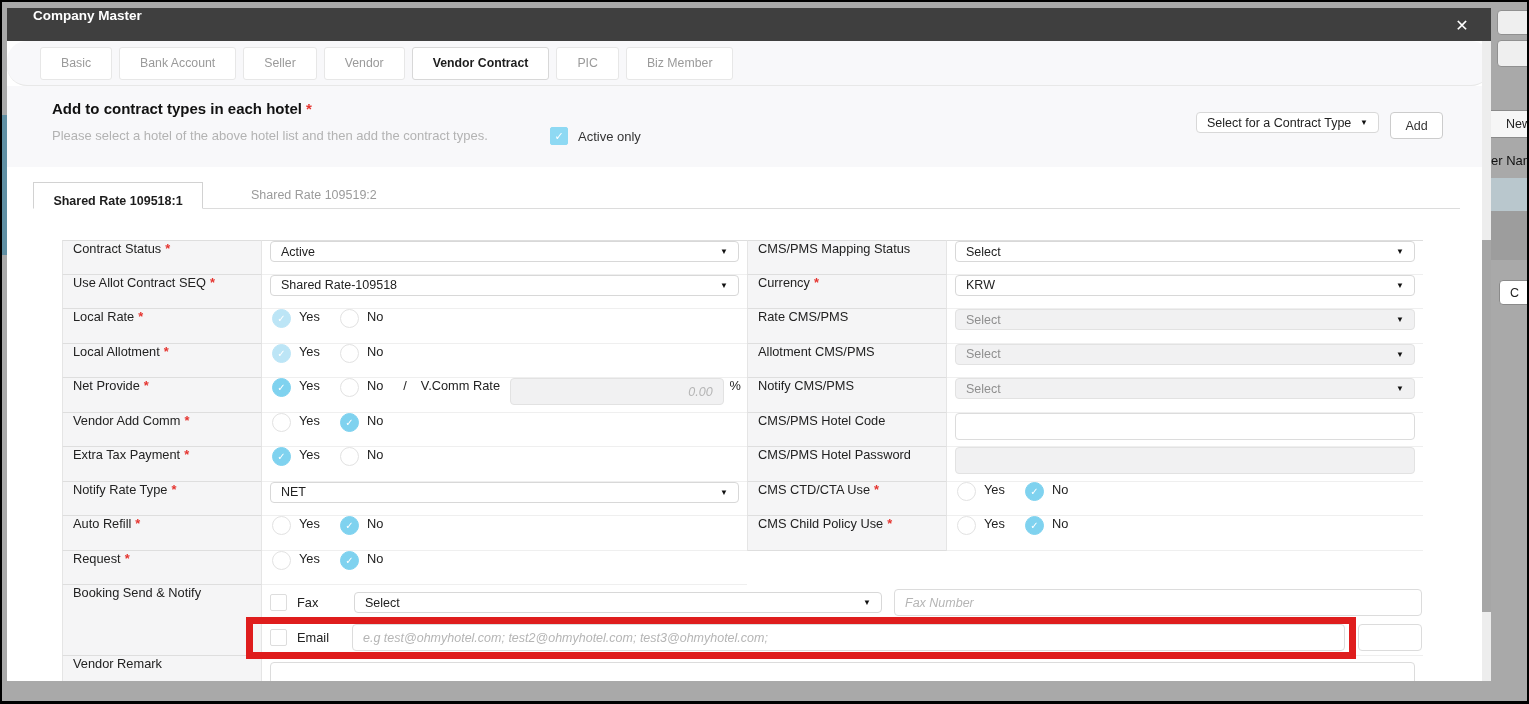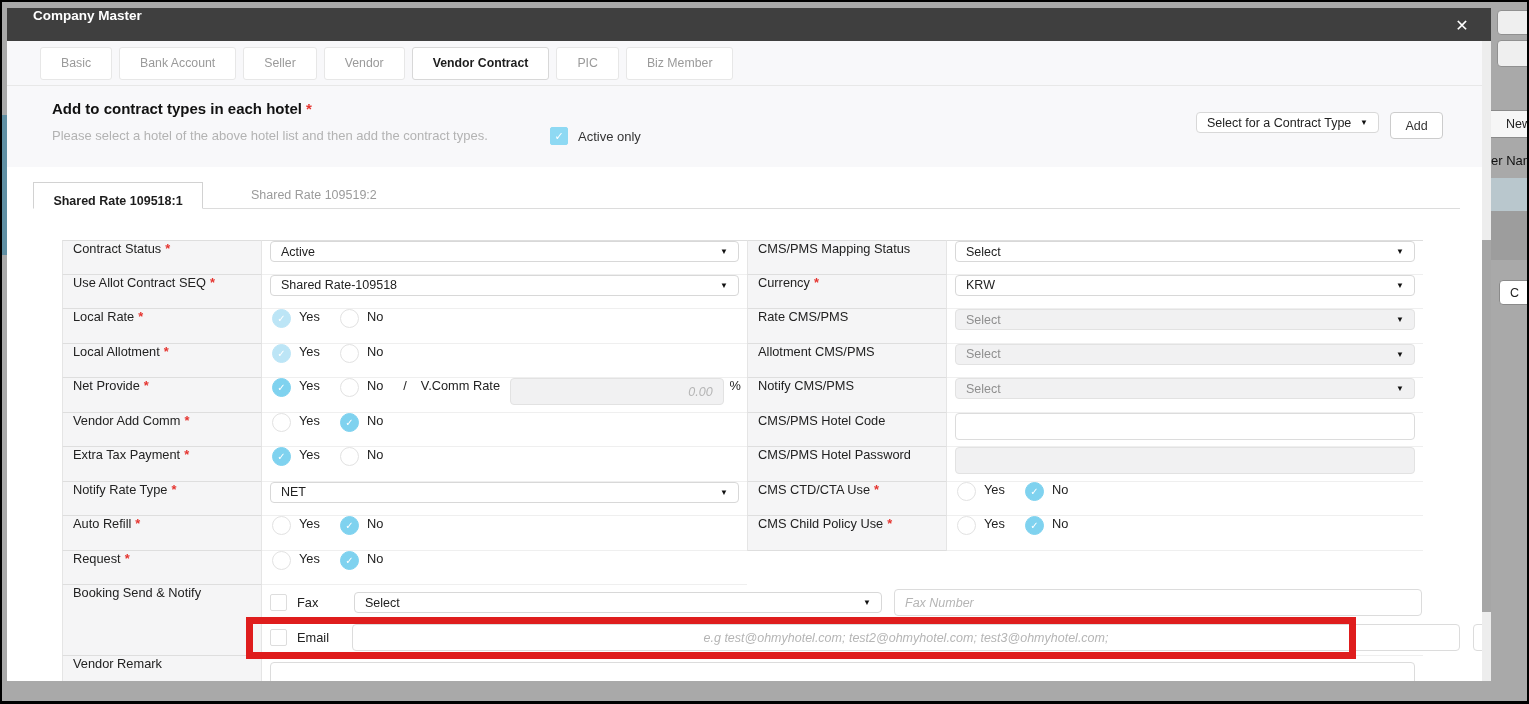--- a/index.html
+++ b/index.html
@@ -19,21 +19,21 @@
 
   
   .modal { position:absolute; left:7px; top:8px; width:1484px; height:673px; background:#fff; overflow:hidden; }
   .modal-header { position:absolute; left:0; top:0; width:100%; height:33px; background:#3f3f3f;
                   display:flex; align-items:flex-start; padding-left:26px; }
   .modal-title { color:#fff; font-weight:700; font-size:13.5px; }
   .modal-close { position:absolute; right:18px; top:6px; width:22px; height:22px; color:#fff; font-size:16px;
                  display:flex; align-items:center; justify-content:center; cursor:pointer; }
 
   .tabbar { position:absolute; left:0; top:33px; width:100%; height:45px; background:#f8f8fa;
-            border-bottom:1px solid #e8e8e8; display:flex; align-items:center; padding-left:33px; gap:7px; }
+            border-bottom:1px solid #e8e8e8; display:flex; align-items:center; padding-left:33px; gap:7px;border-radius:20px; }
   .tab { height:33px; display:flex; align-items:center; justify-content:center; padding:0 20px;
          background:#fff; border:1px solid #e7e7e7; border-radius:3px; font-size:12.3px; color:#9a9a9a; }
   .tab.active { color:#1d1d1d; font-weight:700; border-color:#d8d8d8; }
 
   .section { position:absolute; left:0; top:78px; width:100%; height:81px; background:#f8f8fa; }
   .sec-heading { position:absolute; left:45px; top:14px; font-size:15px; font-weight:700; color:#111; }
   .req { color:#e5342f; margin-left:4px; font-weight:700; }
   .sec-desc { position:absolute; left:45px; top:42px; font-size:13px; color:#b3b3b3; }
   .active-only { position:absolute; left:543px; top:41px; display:flex; align-items:center; gap:10px; }
   .cbx { width:18px; height:18px; border:1px solid #ddd; border-radius:2px; background:#fff;
@@ -82,21 +82,21 @@
   .vcomm-label { margin-right:10px; color:#222; white-space:nowrap; }
   .vcomm-input { width:238px; text-align:right; }
   .pct { margin-left:6px; color:#222; }
 
   .bk-wrap { flex-direction:column; align-items:stretch; padding:0; }
   .bk-row { height:35.5px; display:flex; align-items:center; }
   .bk-check { width:17px; height:17px; border:1px solid #ddd; border-radius:2px; background:#fff; margin-left:8px; flex:none; }
   .bk-lab { width:65px; padding-left:10px; color:#222; flex:none; }
   .bk-sel { width:696px; flex:none; }
   .bk-faxnum { flex:1; margin-left:10px; margin-right:1px; }
-  .bk-email { width:1108px; flex:none;text-align:center; }
+  .bk-email { width:993px; flex:none; }
   .bk-email-extra { width:64px; margin-left:13px; flex:none; }
   .remark-val { align-items:flex-start; }
   .remark-input { flex:1; margin:6px 2px 0 2px; height:40px; }
 
   .red-box { position:absolute; left:239px; top:609px; width:1110px; height:42px;
              border:7px solid #df1d1d; z-index:30; pointer-events:none; }
 
   .mscroll { position:absolute; right:0; top:33px; width:9px; height:640px; background:#ededed; }
   .mthumb { position:absolute; left:0; top:199px; width:9px; height:372px; background:#a6a6a6; }
 </style>

